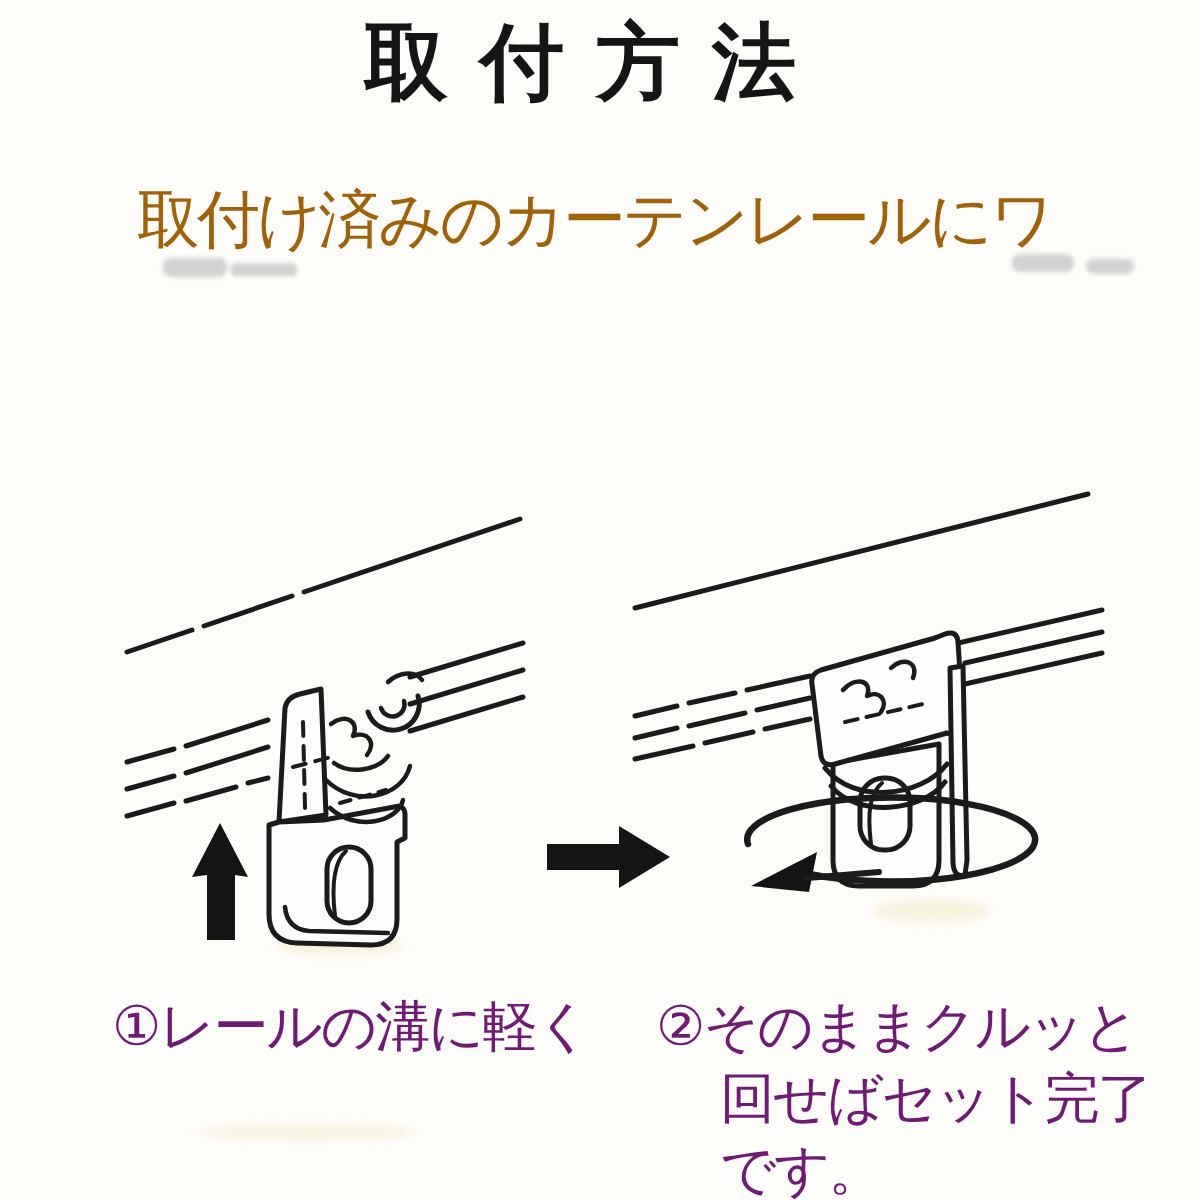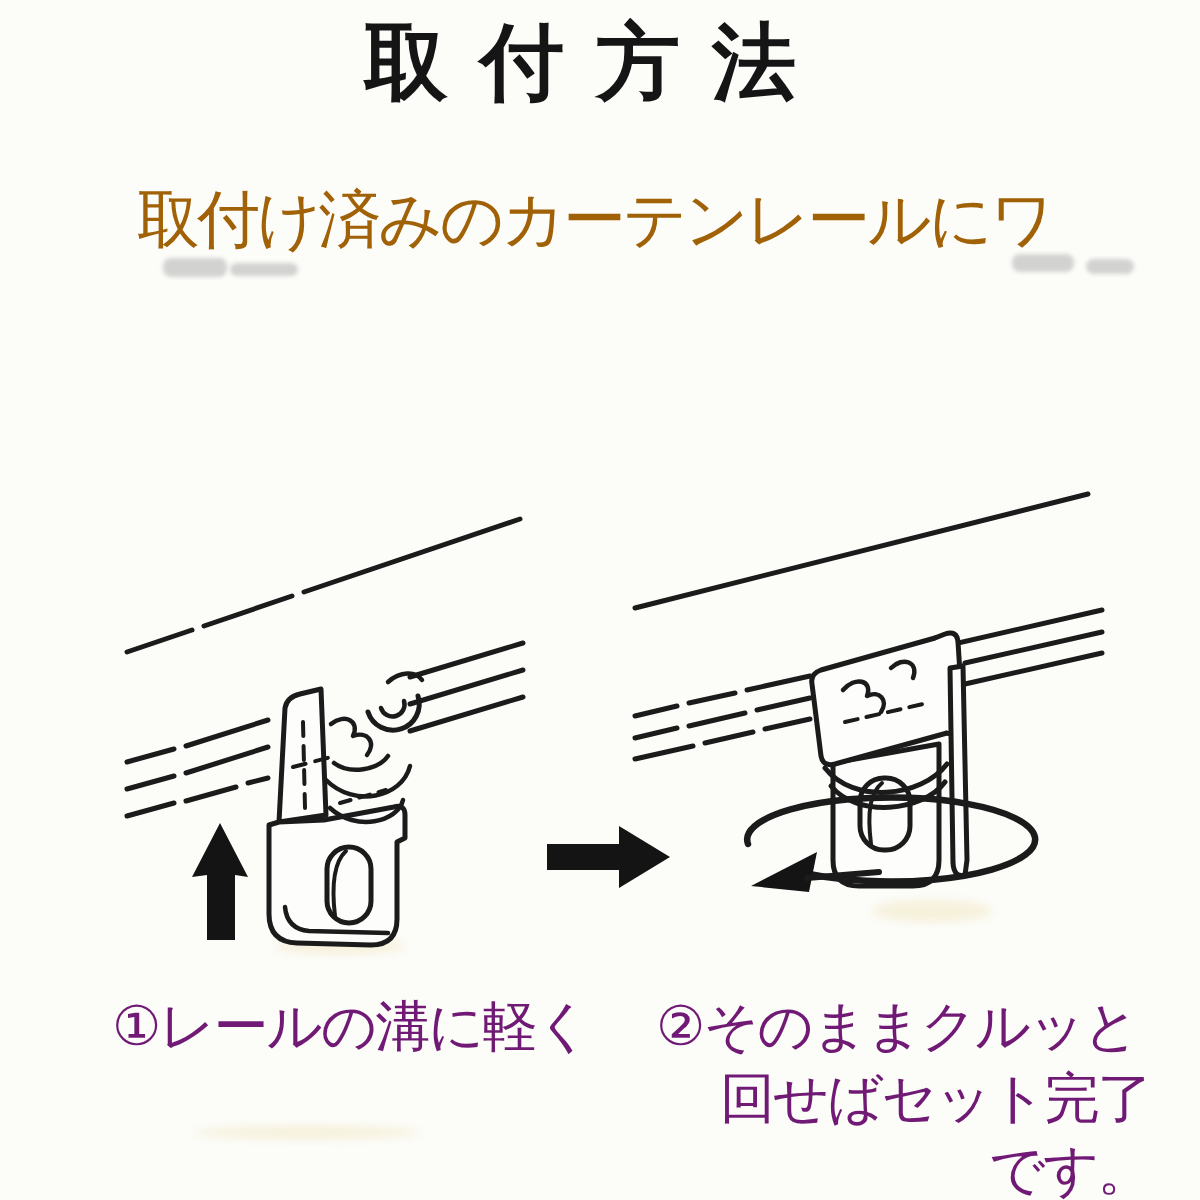--- a/index.html
+++ b/index.html
@@ -16,21 +16,21 @@
   .intro{
     position:absolute;left:137px;top:172px;width:1010px;
     font-size:63px;line-height:94px;font-weight:500;letter-spacing:-3px;
     color:#a16207;white-space:nowrap;
   }
   .caption{
     position:absolute;font-size:55px;line-height:72px;font-weight:500;
     letter-spacing:-2px;color:#701a75;white-space:nowrap;
   }
   .caption .indent{padding-left:54px;}
-  #caption-step2 .indent{padding-left:64px;text-align:right;}
+  #caption-step2 .indent{padding-left:64px;}
   .smudge{position:absolute;background:#a9a9a9;opacity:.5;filter:blur(2px);border-radius:8px;}
   .tint{position:absolute;background:#f1e8c2;opacity:.55;filter:blur(5px);border-radius:50%;}
   svg{position:absolute;}
   .ink{stroke:#1b1b1b;fill:none;stroke-linecap:round;stroke-linejoin:round;}
   .fillwhite{fill:#fdfdfb;}
   .solidink{fill:#141414;stroke:none;}
 </style>
 </head>
 <body>
 

